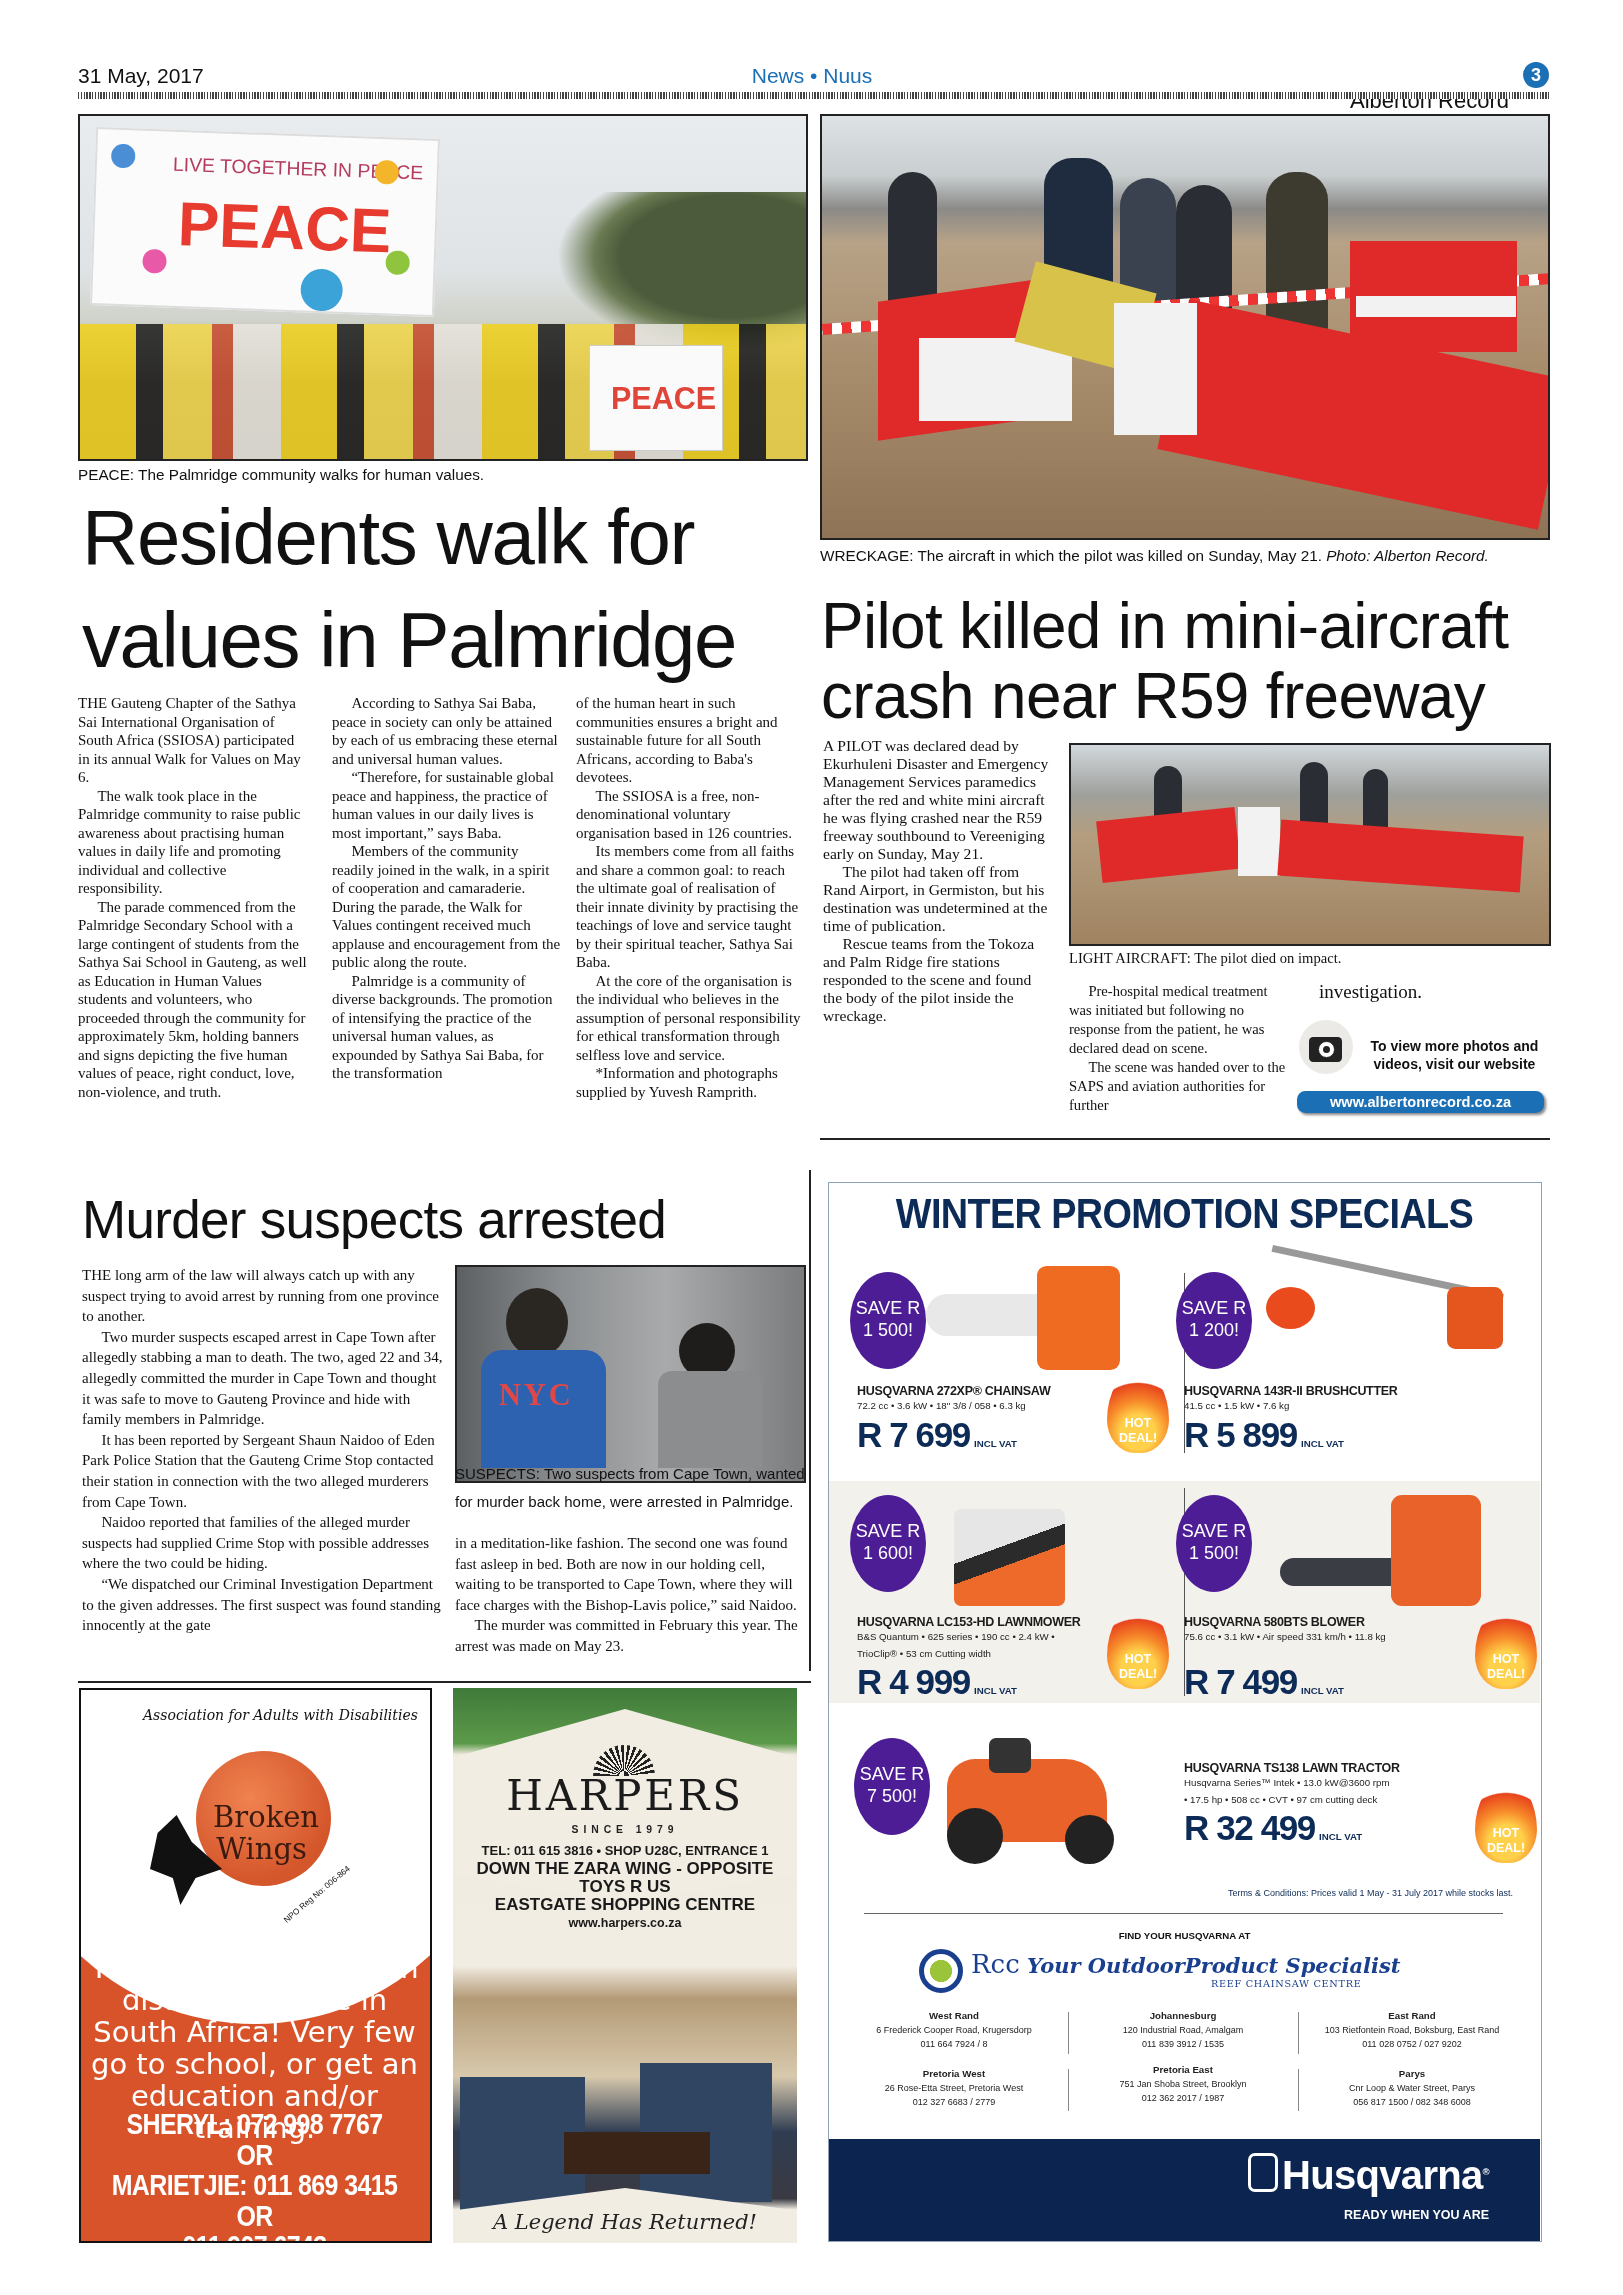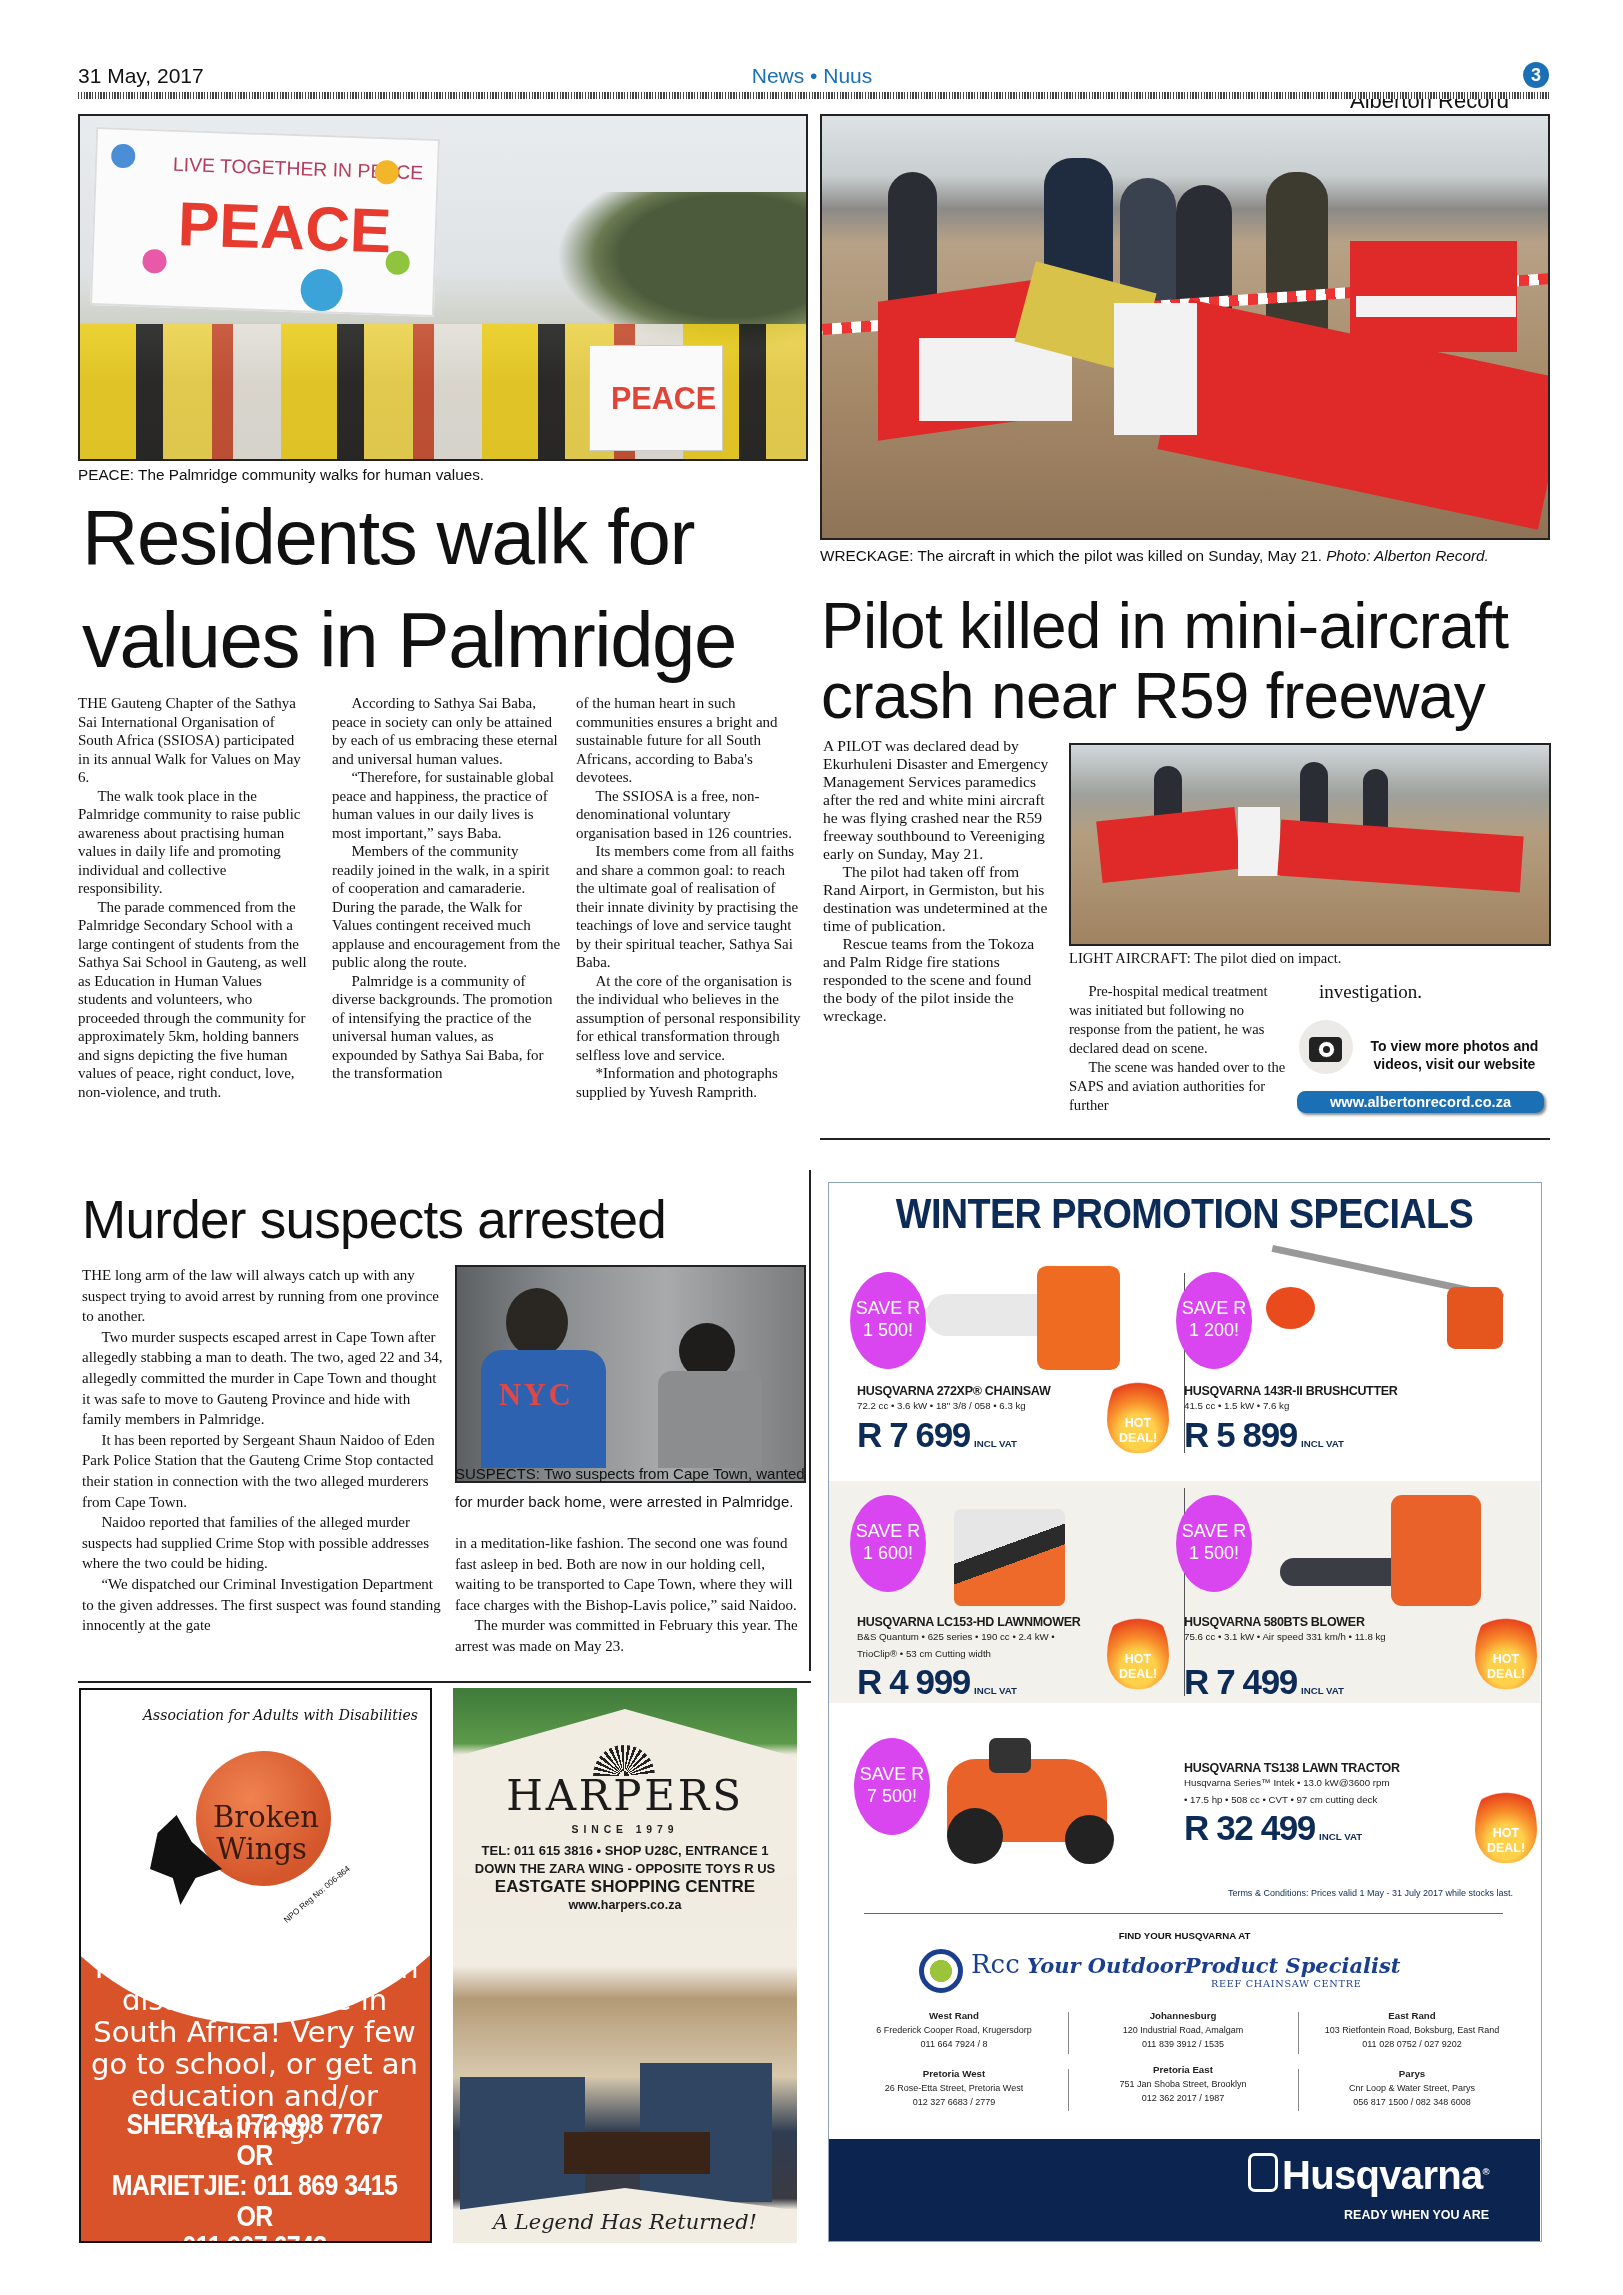--- a/index.html
+++ b/index.html
@@ -62,21 +62,21 @@
   .hp-logo{position:absolute;left:0;top:83px;width:344px;text-align:center;font:42px "DejaVu Serif",serif;letter-spacing:2.8px;color:#1b1b1b;}
   .hp-since{position:absolute;left:0;top:136px;width:344px;text-align:center;font:bold 10.4px "Liberation Sans",sans-serif;letter-spacing:4.9px;color:#222;}
   .hp-info{position:absolute;left:0;top:154px;width:344px;text-align:center;font:bold 14px "Liberation Sans",sans-serif;line-height:18px;color:#1a1a1a;}
   .hp-tag{position:absolute;left:0;top:522px;width:344px;text-align:center;font:italic 21px "DejaVu Serif",serif;color:#222;}
   .hp-booth{position:absolute;background:#2f4561;}
   
   .hq{left:828px;top:1182px;width:714px;height:1060px;border:1.4px solid #8ea1b5;box-sizing:border-box;background:#fff;overflow:hidden;}
   .hq-title{position:absolute;left:0;top:5.6px;width:711px;text-align:center;font:bold 43px "Liberation Sans",sans-serif;color:#0d2b57;letter-spacing:-0.7px;transform:scaleX(.88);}
   .hq-band{position:absolute;left:0;width:711px;background:#f3f1ec;}
   .prod{position:absolute;}
-  .save{position:absolute;width:76px;height:97px;border-radius:50%;background:#d946ef;color:#fff;text-align:center;font:18px "Liberation Sans",sans-serif;line-height:22px;padding-top:25px;box-sizing:border-box;}
+  .save{position:absolute;width:76px;height:97px;border-radius:50%;background:#4c1d95;color:#fff;text-align:center;font:18px "Liberation Sans",sans-serif;line-height:22px;padding-top:25px;box-sizing:border-box;}
   .pname{font:bold 12.5px "Liberation Sans",sans-serif;color:#1b1b1b;letter-spacing:-0.3px;}
   .pspec{font:9.7px "Liberation Sans",sans-serif;color:#222;line-height:16.7px;}
   .price{font:bold 35px "Liberation Sans",sans-serif;color:#0d2b57;letter-spacing:-1.4px;}
   .price small{font-size:9.7px;letter-spacing:0;margin-left:4.2px;}
   .hot{position:absolute;width:62px;height:83px;border-radius:50% 50% 45% 45%/60% 60% 40% 40%;background:radial-gradient(circle at 50% 75%,#ffd04a 0 25%,#f78a2a 45%,#e8441d 70%,transparent 72%);color:#fff;text-align:center;font:bold 12.5px "Liberation Sans",sans-serif;line-height:15.3px;}
   .hot span{position:absolute;left:0;right:0;top:46px;}
   .tool{position:absolute;}
   .vdiv{position:absolute;width:0.7px;background:#555;}
   .terms{position:absolute;right:28px;top:705px;font:9px "Liberation Sans",sans-serif;color:#0d2b57;}
   .find{position:absolute;left:0;top:747px;width:711px;text-align:center;font:bold 9.7px "Liberation Sans",sans-serif;}
@@ -241,21 +241,21 @@
 <div class="abs hp">
   <div class="hp-booth" style="left:7px;top:389px;width:125px;height:139px;"></div>
   <div class="hp-booth" style="left:187px;top:375px;width:132px;height:139px;"></div>
   <div style="position:absolute;left:111px;top:444px;width:146px;height:42px;background:#3a2418;"></div>
   <div class="hp-diamond"></div>
   <div class="hp-fan"></div>
   <div class="hp-logo">HARPERS</div>
   <div class="hp-since">SINCE 1979</div>
   <div class="hp-info">
     <div style="font-size:13px">TEL: 011 615 3816 • SHOP U28C,  ENTRANCE 1</div>
-    <div style="font-size:13px">DOWN THE ZARA WING - OPPOSITE TOYS R US</div>
+    <div style="font-size:17px">DOWN THE ZARA WING - OPPOSITE TOYS R US</div>
     <div style="font-size:17px">EASTGATE SHOPPING CENTRE</div>
     <div style="font-weight:bold;font-size:12.5px">www.harpers.co.za</div>
   </div>
   <div style="position:absolute;left:0;top:500px;width:344px;height:56px;background:#f2ede3;clip-path:polygon(0 40%,50% 0,100% 40%,100% 100%,0 100%);"></div>
   <div class="hp-tag">A Legend Has Returned!</div>
 </div>
 
 <div class="abs hq">
   <div class="hq-title">WINTER PROMOTION SPECIALS</div>
 

